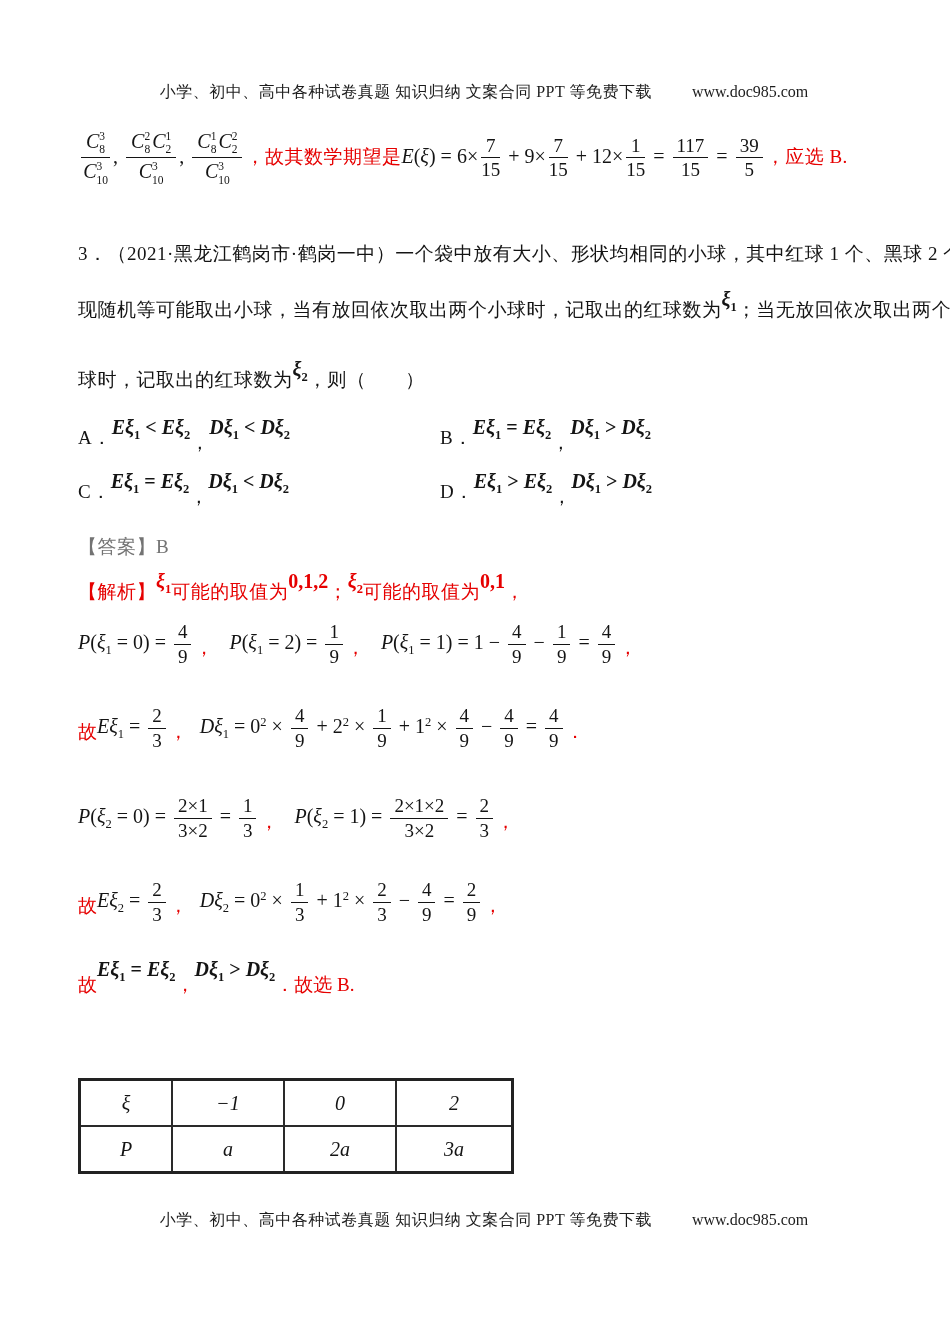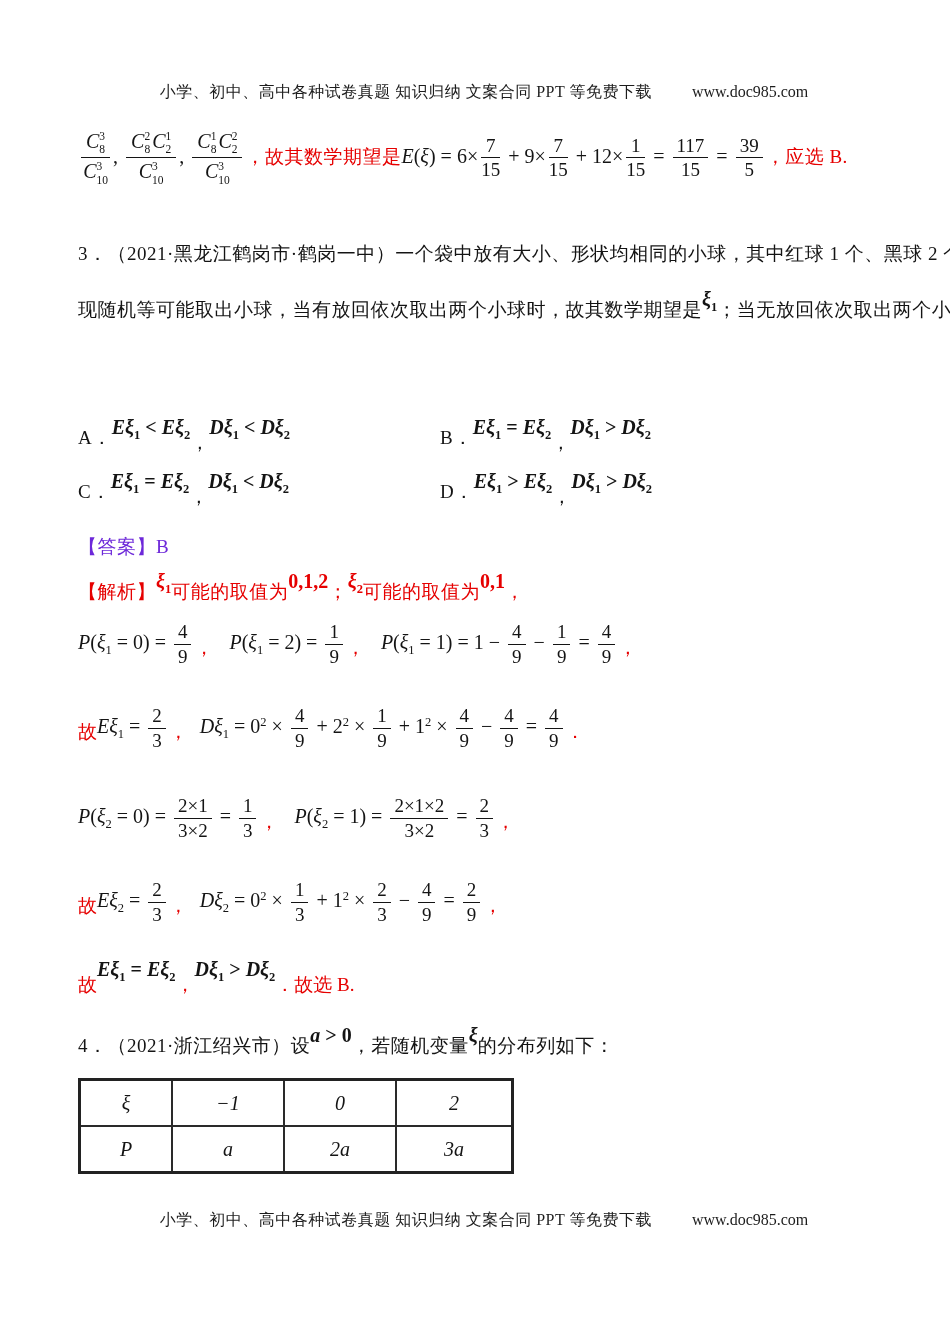--- a/index.html
+++ b/index.html
@@ -35,37 +35,37 @@
 
 <div class="page">
 
   <div class="band" style="top:64px;">
     <span>小学、初中、高中各种试卷真题 知识归纳 文案合同 PPT 等免费下载</span><span class="url">www.doc985.com</span>
   </div>
 
   <div class="line" style="top:130px;"><span class="frac"><span class="fnum"><span class="cwrap"><span class="cbase">C</span><span class="cscripts"><span class="csup">3</span><span class="csub">8</span></span></span></span><span class="fden"><span class="cwrap"><span class="cbase">C</span><span class="cscripts"><span class="csup">3</span><span class="csub">10</span></span></span></span></span><span class="mnum">, </span><span class="frac"><span class="fnum"><span class="cwrap"><span class="cbase">C</span><span class="cscripts"><span class="csup">2</span><span class="csub">8</span></span></span><span class="cwrap"><span class="cbase">C</span><span class="cscripts"><span class="csup">1</span><span class="csub">2</span></span></span></span><span class="fden"><span class="cwrap"><span class="cbase">C</span><span class="cscripts"><span class="csup">3</span><span class="csub">10</span></span></span></span></span><span class="mnum">, </span><span class="frac"><span class="fnum"><span class="cwrap"><span class="cbase">C</span><span class="cscripts"><span class="csup">1</span><span class="csub">8</span></span></span><span class="cwrap"><span class="cbase">C</span><span class="cscripts"><span class="csup">2</span><span class="csub">2</span></span></span></span><span class="fden"><span class="cwrap"><span class="cbase">C</span><span class="cscripts"><span class="csup">3</span><span class="csub">10</span></span></span></span></span><span class="zh" style="color: rgb(230, 0, 0);">，故其数学期望是</span><span class="math">E</span><span class="mnum">(</span><span class="math">ξ</span><span class="mnum">) = 6×</span><span class="frac"><span class="fnum">7</span><span class="fden">15</span></span><span class="mnum"> + 9×</span><span class="frac"><span class="fnum">7</span><span class="fden">15</span></span><span class="mnum"> + 12×</span><span class="frac"><span class="fnum">1</span><span class="fden">15</span></span><span class="mnum"> = </span><span class="frac"><span class="fnum">117</span><span class="fden">15</span></span><span class="mnum"> = </span><span class="frac"><span class="fnum">39</span><span class="fden">5</span></span><span class="zh" style="color: rgb(230, 0, 0);">，应选 B.</span></div>
 
   <div class="line" style="top:241px;"><span class="zh">3．（2021·黑龙江鹤岗市·鹤岗一中）一个袋中放有大小、形状均相同的小球，其中红球 1 个、黑球 2 个，</span></div>
-  <div class="line" style="top:296px;"><span class="zh">现随机等可能取出小球，当有放回依次取出两个小球时，故其数学期望是</span><span class="raise"><span class="math">ξ</span><span class="msub">1</span></span><span class="zh">；当无放回依次取出两个小</span></div>
+  <div class="line" style="top:296px;"><span class="zh">现随机等可能取出小球，当有放回依次取出两个小球时，记取出的红球数为</span><span class="raise"><span class="math">ξ</span><span class="msub">1</span></span><span class="zh">；当无放回依次取出两个小</span></div>
+  <div class="line" style="top:366px;"><span class="zh">球时，记取出的红球数为</span><span class="raise"><span class="math">ξ</span><span class="msub">2</span></span><span class="zh">，则（　　）</span></div>
 
   <div class="line" style="top:424px;"><span class="zh">A．</span><span class="raise"><span class="math">Eξ</span><span class="msub">1</span><span class="mnum"> &lt; </span><span class="math">Eξ</span><span class="msub">2</span></span><span class="low">，</span><span class="raise"><span class="math">Dξ</span><span class="msub">1</span><span class="mnum"> &lt; </span><span class="math">Dξ</span><span class="msub">2</span></span></div>
   <div class="line" style="top:424px;left:440px;"><span class="zh">B．</span><span class="raise"><span class="math">Eξ</span><span class="msub">1</span><span class="mnum"> = </span><span class="math">Eξ</span><span class="msub">2</span></span><span class="low">，</span><span class="raise"><span class="math">Dξ</span><span class="msub">1</span><span class="mnum"> &gt; </span><span class="math">Dξ</span><span class="msub">2</span></span></div>
   <div class="line" style="top:478px;"><span class="zh">C．</span><span class="raise"><span class="math">Eξ</span><span class="msub">1</span><span class="mnum"> = </span><span class="math">Eξ</span><span class="msub">2</span></span><span class="low">，</span><span class="raise"><span class="math">Dξ</span><span class="msub">1</span><span class="mnum"> &lt; </span><span class="math">Dξ</span><span class="msub">2</span></span></div>
   <div class="line" style="top:478px;left:440px;"><span class="zh">D．</span><span class="raise"><span class="math">Eξ</span><span class="msub">1</span><span class="mnum"> &gt; </span><span class="math">Eξ</span><span class="msub">2</span></span><span class="low">，</span><span class="raise"><span class="math">Dξ</span><span class="msub">1</span><span class="mnum"> &gt; </span><span class="math">Dξ</span><span class="msub">2</span></span></div>
 
-  <div class="line" style="top:534px;"><span class="zh" style="color: #6d28d9;">【答案】B</span></div>
+  <div class="line" style="top:534px;"><span class="zh" style="color: #737373;">【答案】B</span></div>
   <div class="line" style="top:578px;"><span class="zh" style="color: rgb(230, 0, 0);">【解析】</span><span class="raise" style="color: rgb(230, 0, 0);"><span class="math">ξ</span><span class="msub">1</span></span><span class="zh" style="color: rgb(230, 0, 0);">可能的取值为</span><span class="raise" style="color: rgb(230, 0, 0);"><span class="mnum">0,1,2</span></span><span class="zh" style="color: rgb(230, 0, 0);">；</span><span class="raise" style="color: rgb(230, 0, 0);"><span class="math">ξ</span><span class="msub">2</span></span><span class="zh" style="color: rgb(230, 0, 0);">可能的取值为</span><span class="raise" style="color: rgb(230, 0, 0);"><span class="mnum">0,1</span></span><span class="zh" style="color: rgb(230, 0, 0);">，</span></div>
 
   <div class="line" style="top:622px;"><span class="math">P</span><span class="mnum">(</span><span class="math">ξ</span><span class="msub">1</span><span class="mnum"> = 0) = </span><span class="frac"><span class="fnum">4</span><span class="fden">9</span></span><span class="low" style="color: rgb(230, 0, 0);">，</span><span class="gap" style="width: 16px;"></span><span class="math">P</span><span class="mnum">(</span><span class="math">ξ</span><span class="msub">1</span><span class="mnum"> = 2) = </span><span class="frac"><span class="fnum">1</span><span class="fden">9</span></span><span class="low" style="color: rgb(230, 0, 0);">，</span><span class="gap" style="width: 16px;"></span><span class="math">P</span><span class="mnum">(</span><span class="math">ξ</span><span class="msub">1</span><span class="mnum"> = 1) = 1 − </span><span class="frac"><span class="fnum">4</span><span class="fden">9</span></span><span class="mnum"> − </span><span class="frac"><span class="fnum">1</span><span class="fden">9</span></span><span class="mnum"> = </span><span class="frac"><span class="fnum">4</span><span class="fden">9</span></span><span class="low" style="color: rgb(230, 0, 0);">，</span></div>
   <div class="line" style="top:706px;"><span class="low" style="color: rgb(230, 0, 0);">故</span><span class="math">Eξ</span><span class="msub">1</span><span class="mnum"> = </span><span class="frac"><span class="fnum">2</span><span class="fden">3</span></span><span class="low" style="color: rgb(230, 0, 0);">，</span><span class="gap" style="width: 12px;"></span><span class="math">Dξ</span><span class="msub">1</span><span class="mnum"> = 0</span><span class="msup">2</span><span class="mnum"> × </span><span class="frac"><span class="fnum">4</span><span class="fden">9</span></span><span class="mnum"> + 2</span><span class="msup">2</span><span class="mnum"> × </span><span class="frac"><span class="fnum">1</span><span class="fden">9</span></span><span class="mnum"> + 1</span><span class="msup">2</span><span class="mnum"> × </span><span class="frac"><span class="fnum">4</span><span class="fden">9</span></span><span class="mnum"> − </span><span class="frac"><span class="fnum">4</span><span class="fden">9</span></span><span class="mnum"> = </span><span class="frac"><span class="fnum">4</span><span class="fden">9</span></span><span class="low" style="color: rgb(230, 0, 0);">．</span></div>
   <div class="line" style="top:796px;"><span class="math">P</span><span class="mnum">(</span><span class="math">ξ</span><span class="msub">2</span><span class="mnum"> = 0) = </span><span class="frac"><span class="fnum">2×1</span><span class="fden">3×2</span></span><span class="mnum"> = </span><span class="frac"><span class="fnum">1</span><span class="fden">3</span></span><span class="low" style="color: rgb(230, 0, 0);">，</span><span class="gap" style="width: 16px;"></span><span class="math">P</span><span class="mnum">(</span><span class="math">ξ</span><span class="msub">2</span><span class="mnum"> = 1) = </span><span class="frac"><span class="fnum">2×1×2</span><span class="fden">3×2</span></span><span class="mnum"> = </span><span class="frac"><span class="fnum">2</span><span class="fden">3</span></span><span class="low" style="color: rgb(230, 0, 0);">，</span></div>
   <div class="line" style="top:880px;"><span class="low" style="color: rgb(230, 0, 0);">故</span><span class="math">Eξ</span><span class="msub">2</span><span class="mnum"> = </span><span class="frac"><span class="fnum">2</span><span class="fden">3</span></span><span class="low" style="color: rgb(230, 0, 0);">，</span><span class="gap" style="width: 12px;"></span><span class="math">Dξ</span><span class="msub">2</span><span class="mnum"> = 0</span><span class="msup">2</span><span class="mnum"> × </span><span class="frac"><span class="fnum">1</span><span class="fden">3</span></span><span class="mnum"> + 1</span><span class="msup">2</span><span class="mnum"> × </span><span class="frac"><span class="fnum">2</span><span class="fden">3</span></span><span class="mnum"> − </span><span class="frac"><span class="fnum">4</span><span class="fden">9</span></span><span class="mnum"> = </span><span class="frac"><span class="fnum">2</span><span class="fden">9</span></span><span class="low" style="color: rgb(230, 0, 0);">，</span></div>
   <div class="line" style="top:966px;"><span class="low" style="color: rgb(230, 0, 0);">故</span><span class="raise"><span class="math">Eξ</span><span class="msub">1</span><span class="mnum"> = </span><span class="math">Eξ</span><span class="msub">2</span></span><span class="low" style="color: rgb(230, 0, 0);">，</span><span class="raise"><span class="math">Dξ</span><span class="msub">1</span><span class="mnum"> &gt; </span><span class="math">Dξ</span><span class="msub">2</span></span><span class="low" style="color: rgb(230, 0, 0);">．故选 B.</span></div>
 
-  <div class="line" style="top:1032px;"><span class="zh">4．（2021·浙江绍兴市）设</span><span class="raise"><span class="math">a</span><span class="mnum"> &gt; 0</span></span><span class="zh">，若随机变量</span><span class="raise"><span class="math">ξ</span></span><span class="zh">的分布列如下：</span></div>
 
   <table class="dist">
     <tbody>
         <tr>
       <td>ξ</td>
       <td>−1</td>
       <td>0</td>
       <td>2</td>
     </tr>
     <tr>

